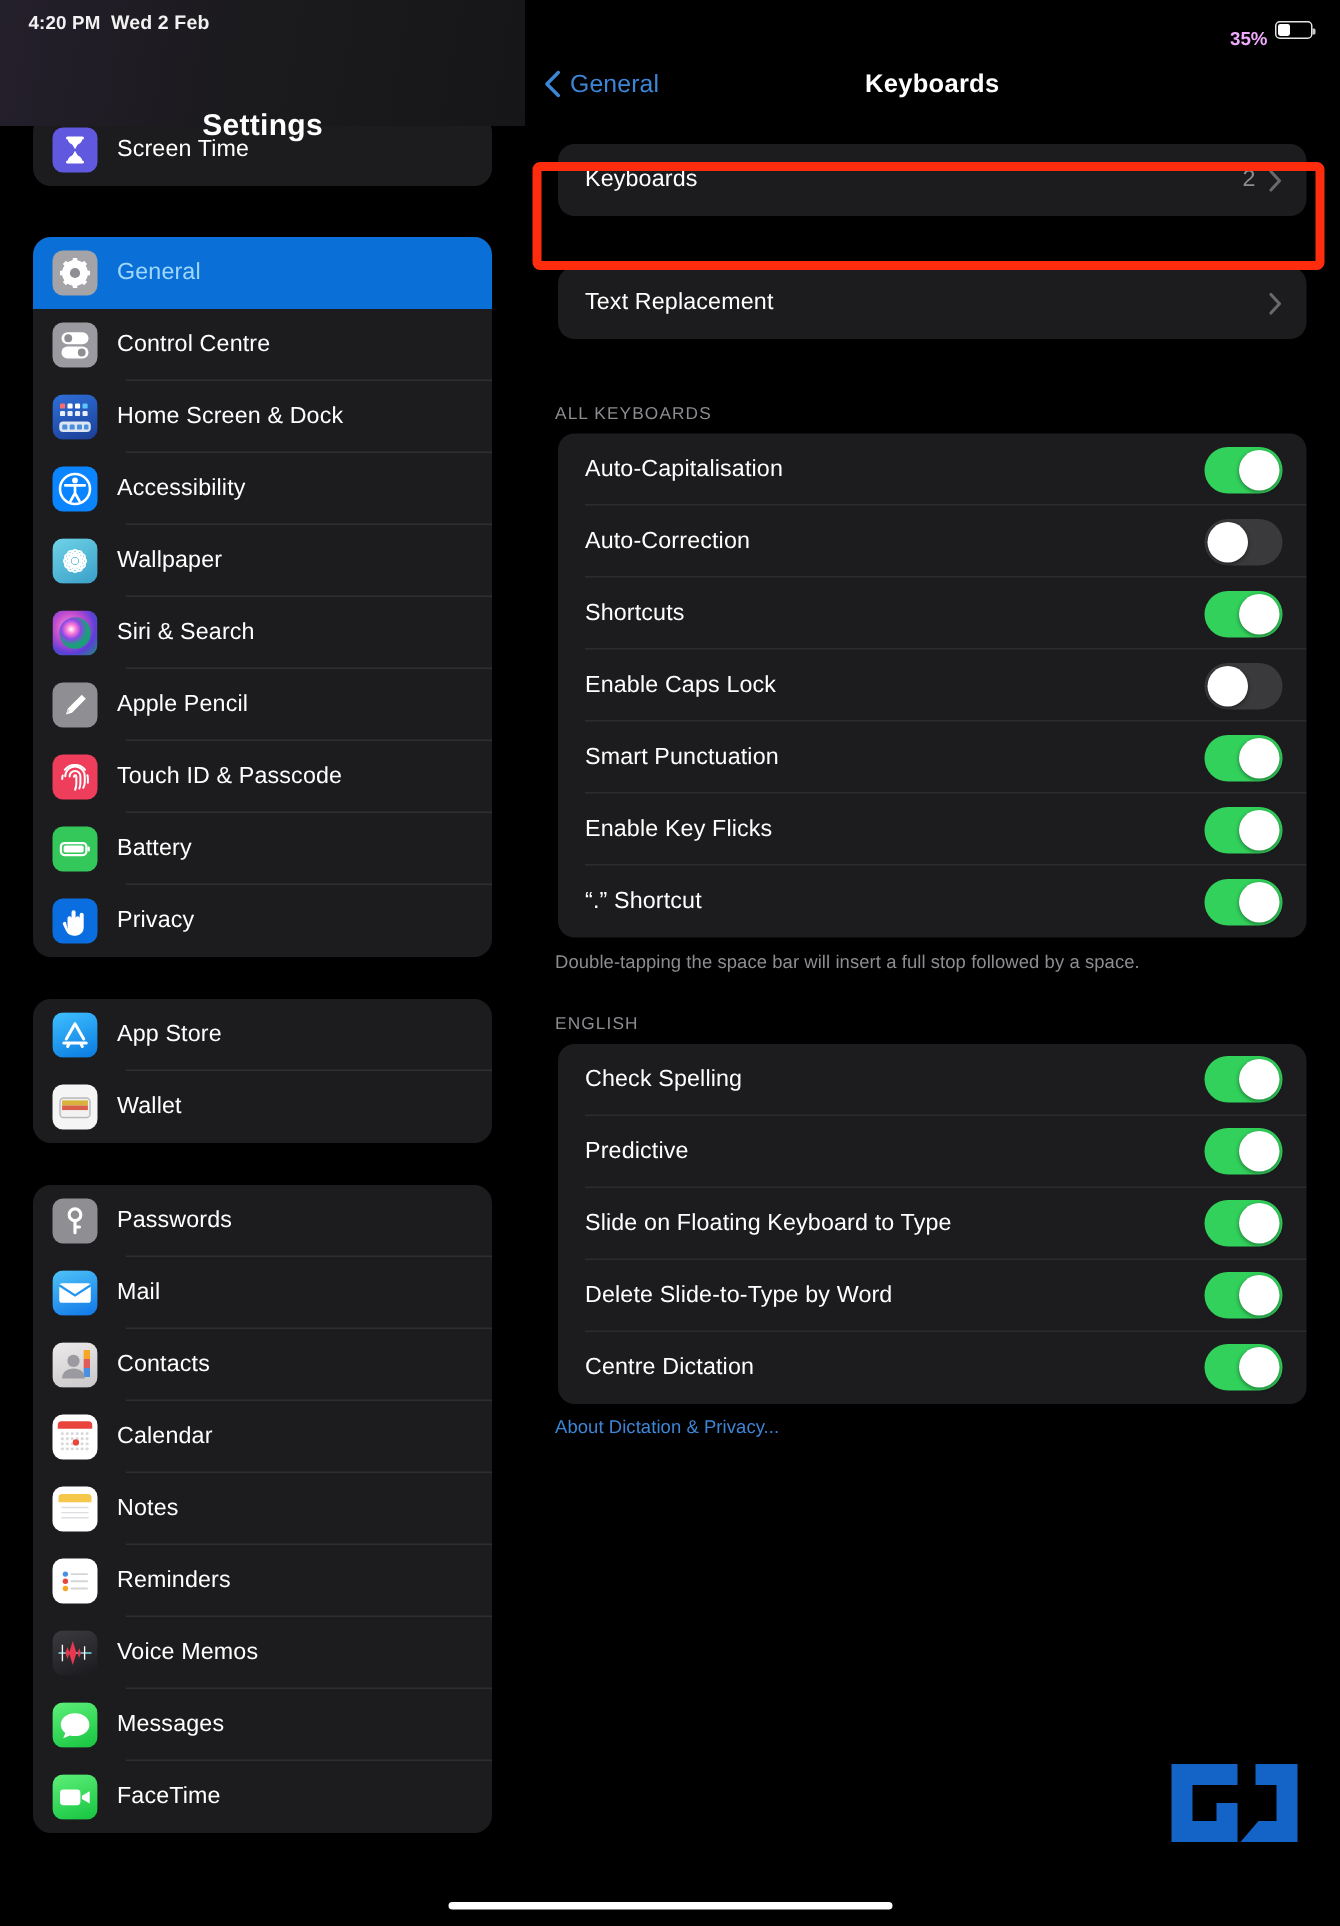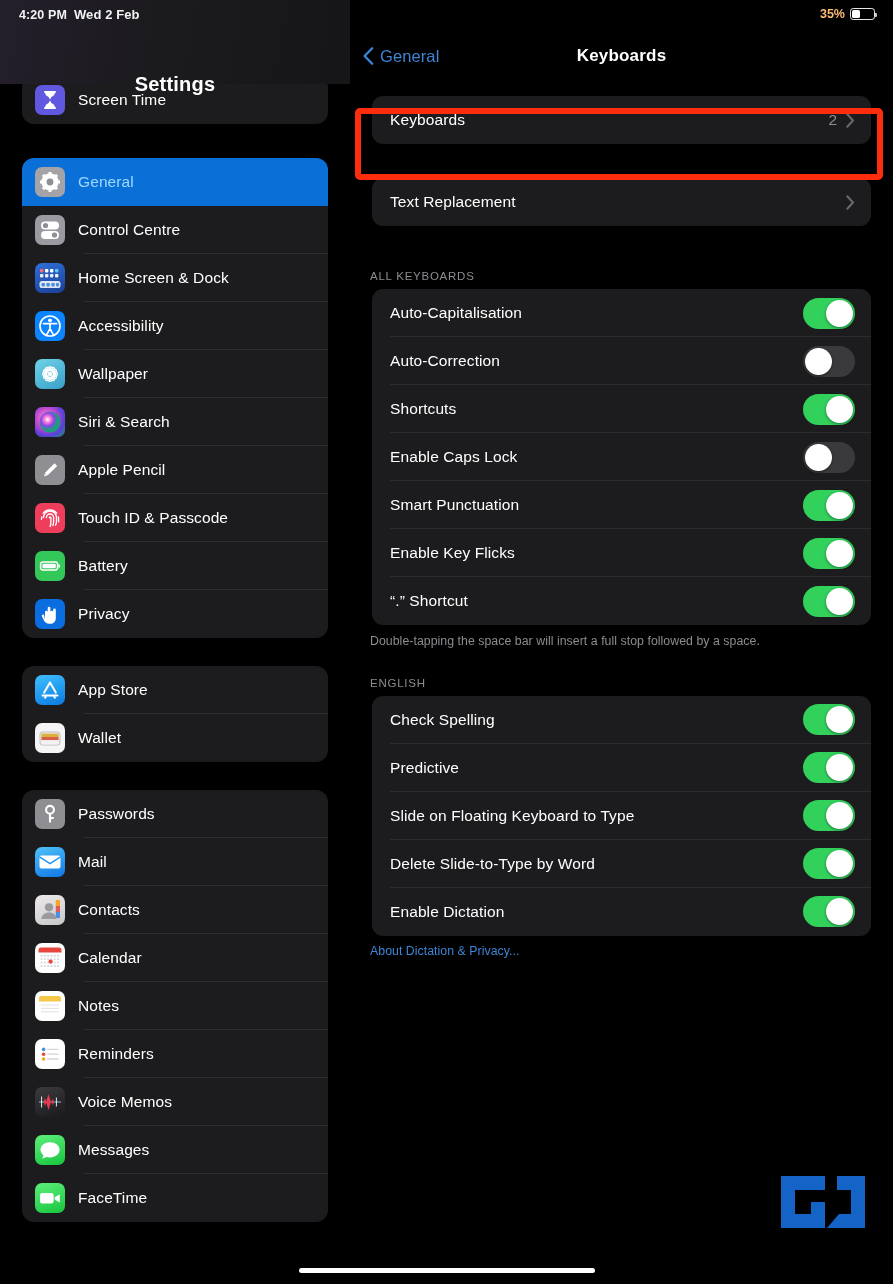--- a/index.html
+++ b/index.html
@@ -39,21 +39,21 @@
   .srow .label { font-size: 15.5px; color: #ffffff; letter-spacing: .1px; margin-left: 13px; }
   .srow.selected .label { color: #9fd8ff; }
 
   .ico { width: 30px; height: 30px; border-radius: 7px; flex: 0 0 30px;
          display: flex; align-items: center; justify-content: center; position: relative; overflow: hidden; }
   .ico svg { display: block; }
 
   
   #detail { position: absolute; left: 350px; top: 0; width: 543px; height: 1284px; background: #000; }
   #status-right { position: absolute; right: 18px; top: 7px; display: flex; align-items: center; gap: 5px; }
-  #status-right .bpct { font-size: 12.5px; font-weight: 600; color: #fdba74; }
+  #status-right .bpct { font-size: 12.5px; font-weight: 600; color: #f0abfc; margin-top: 12px; }
   .batt { position: relative; width: 25px; height: 12px; border: 1.4px solid #e6e6e6; border-radius: 3.2px; }
   .batt .fill { position: absolute; left: 1.3px; top: 1.3px; bottom: 1.3px; background: #ffffff; border-radius: 1.6px; }
   .batt .cap { position: absolute; right: -3.4px; top: 3.6px; width: 2px; height: 4.4px; background: #c9c9c9; border-radius: 0 1px 1px 0; }
 
   #navbar { position: absolute; left: 0; top: 38px; width: 543px; height: 36px; }
   #back-btn { position: absolute; left: 13px; top: 0; display: flex; align-items: center; gap: 6px; height: 36px; cursor: pointer; }
   #back-btn .chev { width: 11px; height: 18px; }
   #back-btn .txt { font-size: 16.5px; color: #3d85d6; letter-spacing: .1px; }
   #nav-title { position: absolute; left: 0; top: 0; width: 543px; height: 36px; line-height: 36px;
                text-align: center; font-size: 17px; font-weight: 700; color: #fff; letter-spacing: .2px; }
@@ -554,21 +554,21 @@
             <span class="dsep"></span>
           </div>
           <div class="drow">
             <span class="dlabel">Delete Slide-to-Type by Word</span>
             <span class="toggle on">
               <span class="knob"></span>
             </span>
             <span class="dsep"></span>
           </div>
           <div class="drow">
-            <span class="dlabel">Enable Dictation</span>
+            <span class="dlabel">Centre Dictation</span>
             <span class="toggle on">
               <span class="knob"></span>
             </span>
           </div>
         </div>
       <div class="footlink">About Dictation &amp; Privacy...</div>
     </div>
   </div>
 
   <div id="hl-box" style="border-color: rgb(255, 45, 13);"></div>

